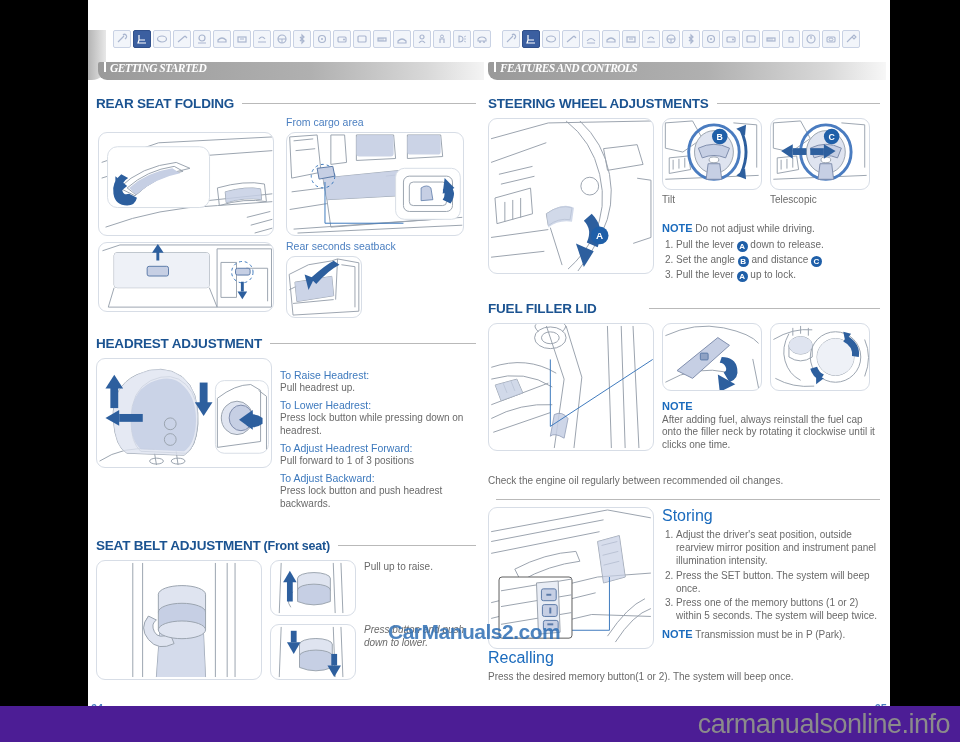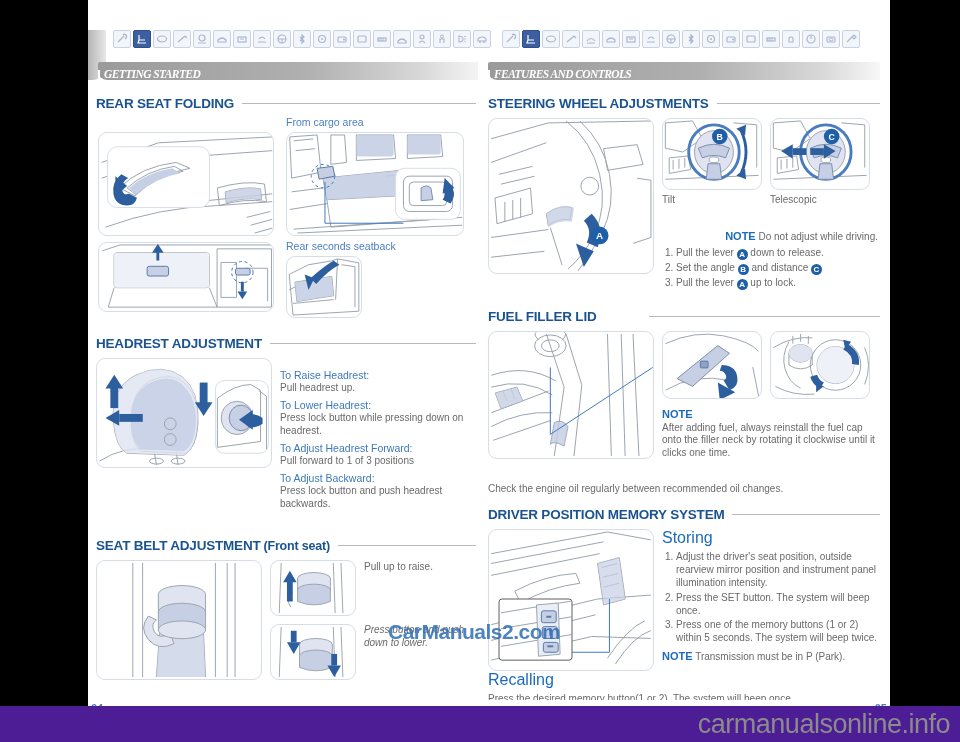--- a/index.html
+++ b/index.html
@@ -19,24 +19,24 @@
     width:16px;height:16px;border:1px solid #c9d2e4;border-radius:2px;
     background:#f2f5fa;display:flex;align-items:center;justify-content:center;
     color:#aab6cf;font-size:8px;line-height:1;overflow:hidden;position:relative;
   }
   .ic svg{display:block}
   .ic.active{background:#3b5fa0;border-color:#2f4f8a;color:#fff;}
   .ic.active svg *{stroke:#fff !important;fill:none !important;}
   
   .bar{
     position:absolute;top:62px;height:18px;
-    display:flex;align-items:flex-end;
+    display:flex;align-items:flex-start;
     font-family:"Liberation Serif","DejaVu Serif",serif;
     font-style:italic;font-weight:bold;font-size:11.5px;color:#fff;
-    letter-spacing:-0.6px;
+    letter-spacing:-0.6px;padding-left:6px;
     border-bottom-left-radius:9px;border-top-left-radius:2px;
   }
   .bar.left{left:10px;width:380px;
     background:linear-gradient(to right,#9a9a9a 0%,#b0b0b0 55%,#d8d8d8 85%,#f4f4f4 100%);}
   .bar.right{left:400px;width:392px;
     background:linear-gradient(to right,#9a9a9a 0%,#b0b0b0 55%,#d8d8d8 85%,#f7f7f7 100%);}
   .bar .tick{display:inline-block;width:2px;height:10px;background:#fff;margin-right:4px;}
   .bar-shadow{position:absolute;top:30px;left:0;width:18px;height:50px;
     background:linear-gradient(to right,#b4b4b4,#e8e8e8);border-bottom-right-radius:14px;}
   
@@ -644,21 +644,21 @@
                 <rect x="40" y="30" width="14" height="7" fill="#2d5f9e"></rect>
                 <path d="M54 26 l12 7 l-12 8 z" fill="#2d5f9e"></path>
                 <circle cx="62" cy="18" r="8" fill="#1f5fa8"></circle>
                 <text x="62" y="22" font-size="9" font-weight="bold" fill="#fff" text-anchor="middle" font-family="Liberation Sans, sans-serif">C</text>
               </svg>
             </div>
             <div class="body-txt" style="margin-top:3px;">Telescopic</div>
           </div>
         </div>
 
-        <div class="note" style="margin-top:23px;text-align:right;">
+        <div class="note" style="margin-top:15px;">
           <b class="kw">NOTE</b>
           <span>Do not adjust while driving.</span>
         </div>
         <ol class="steps">
           <li>
             <span>Pull the lever </span><span class="abadge">A</span><span> down to release.</span>
           </li>
           <li>
             <span>Set the angle </span><span class="abadge">B</span><span> and distance </span><span class="abadge">C</span>
           </li>
@@ -747,21 +747,20 @@
 
         <div class="note" style="margin-top:8px;">
           <div><b class="kw">NOTE</b></div>
           <span>After adding fuel, always reinstall the fuel cap onto the filler neck by rotating it clockwise until it clicks one time.</span>
         </div>
       </div>
     </div>
     <div class="body-txt" style="margin-top:22px;">Check the engine oil regularly between recommended oil changes.</div>
 
     <h2 class="sec" style="margin-top:12px;">
-      <span>DRIVER POSITION MEMORY SYSTEM</span>
       <span class="rule"></span>
     </h2>
 
     <div class="row">
       <div class="fig" style="width:166px;height:142px;">
         <svg viewBox="0 0 166 142">
           <g fill="none" stroke="#9aa3ae" stroke-width="1">
             <path d="M2 24 L120 2 L164 10"></path>
             <path d="M2 34 L116 12"></path>
             <path d="M2 46 L112 24"></path>

